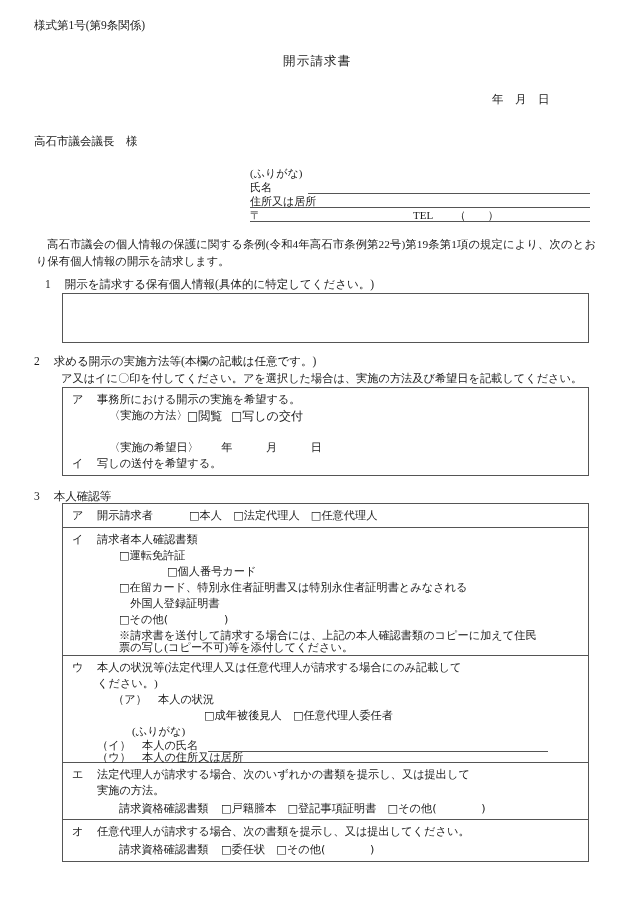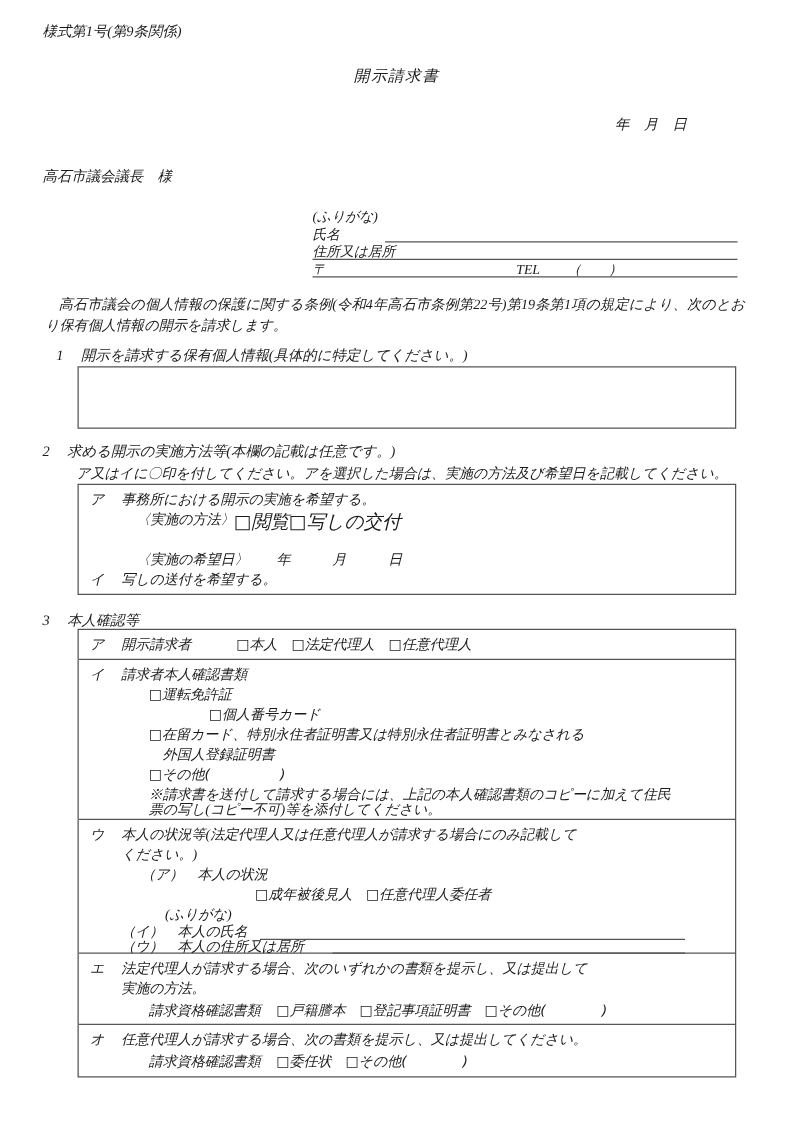--- a/index.html
+++ b/index.html
@@ -14,21 +14,20 @@
     font-family: "Liberation Serif", "DejaVu Serif", serif;
     color: #1a1a1a;
     font-size: 11px;
     overflow: hidden;
   }
   .page {
     position: absolute;
     left: 0; top: 0;
     width: 545px;
     height: 903px;
-    font-style: italic;
   }
 
   
   .abs { position: absolute; white-space: pre; }
 
   
   #form-number   { left: 34px;  top: 18px;  font-size: 11.5px; }
   #doc-title     { left: 283px; top: 53px;  font-size: 12.5px; letter-spacing: 1.2px; }
   #date-line     { left: 492px; top: 92px;  font-size: 11.5px; letter-spacing: 0px; }
   #addressee     { left: 34px;  top: 134px; font-size: 11.5px; }
@@ -120,21 +119,21 @@
 
   
   #s2-a       { left: 9px;  top: 4px; }
   #s2-method  { left: 46px; top: 20px; }
   #s2-cb1     { left: 124px; top: 20px; }
   #s2-cb2     { left: 168px; top: 20px; }
   #s2-date    { left: 46px; top: 52px; }
   #s2-i       { left: 9px;  top: 68px; }
 
   
-  .cb { font-family: "DejaVu Sans", sans-serif; font-size: 15px; }
+  .cb { font-family: "DejaVu Sans", sans-serif; font-size: 12px; }
 
   
   .r-mark { position: absolute; left: 9px; top: 4px; font-size: 11.2px; }
   .r-body { position: absolute; left: 34px; top: 4px; font-size: 11.2px; white-space: pre; }
   .r-line { position: absolute; font-size: 11.2px; white-space: pre; }
 
   
   #row-a { height: 24px; }
   #row-i { height: 128px; }
   #row-u { height: 107px; }

